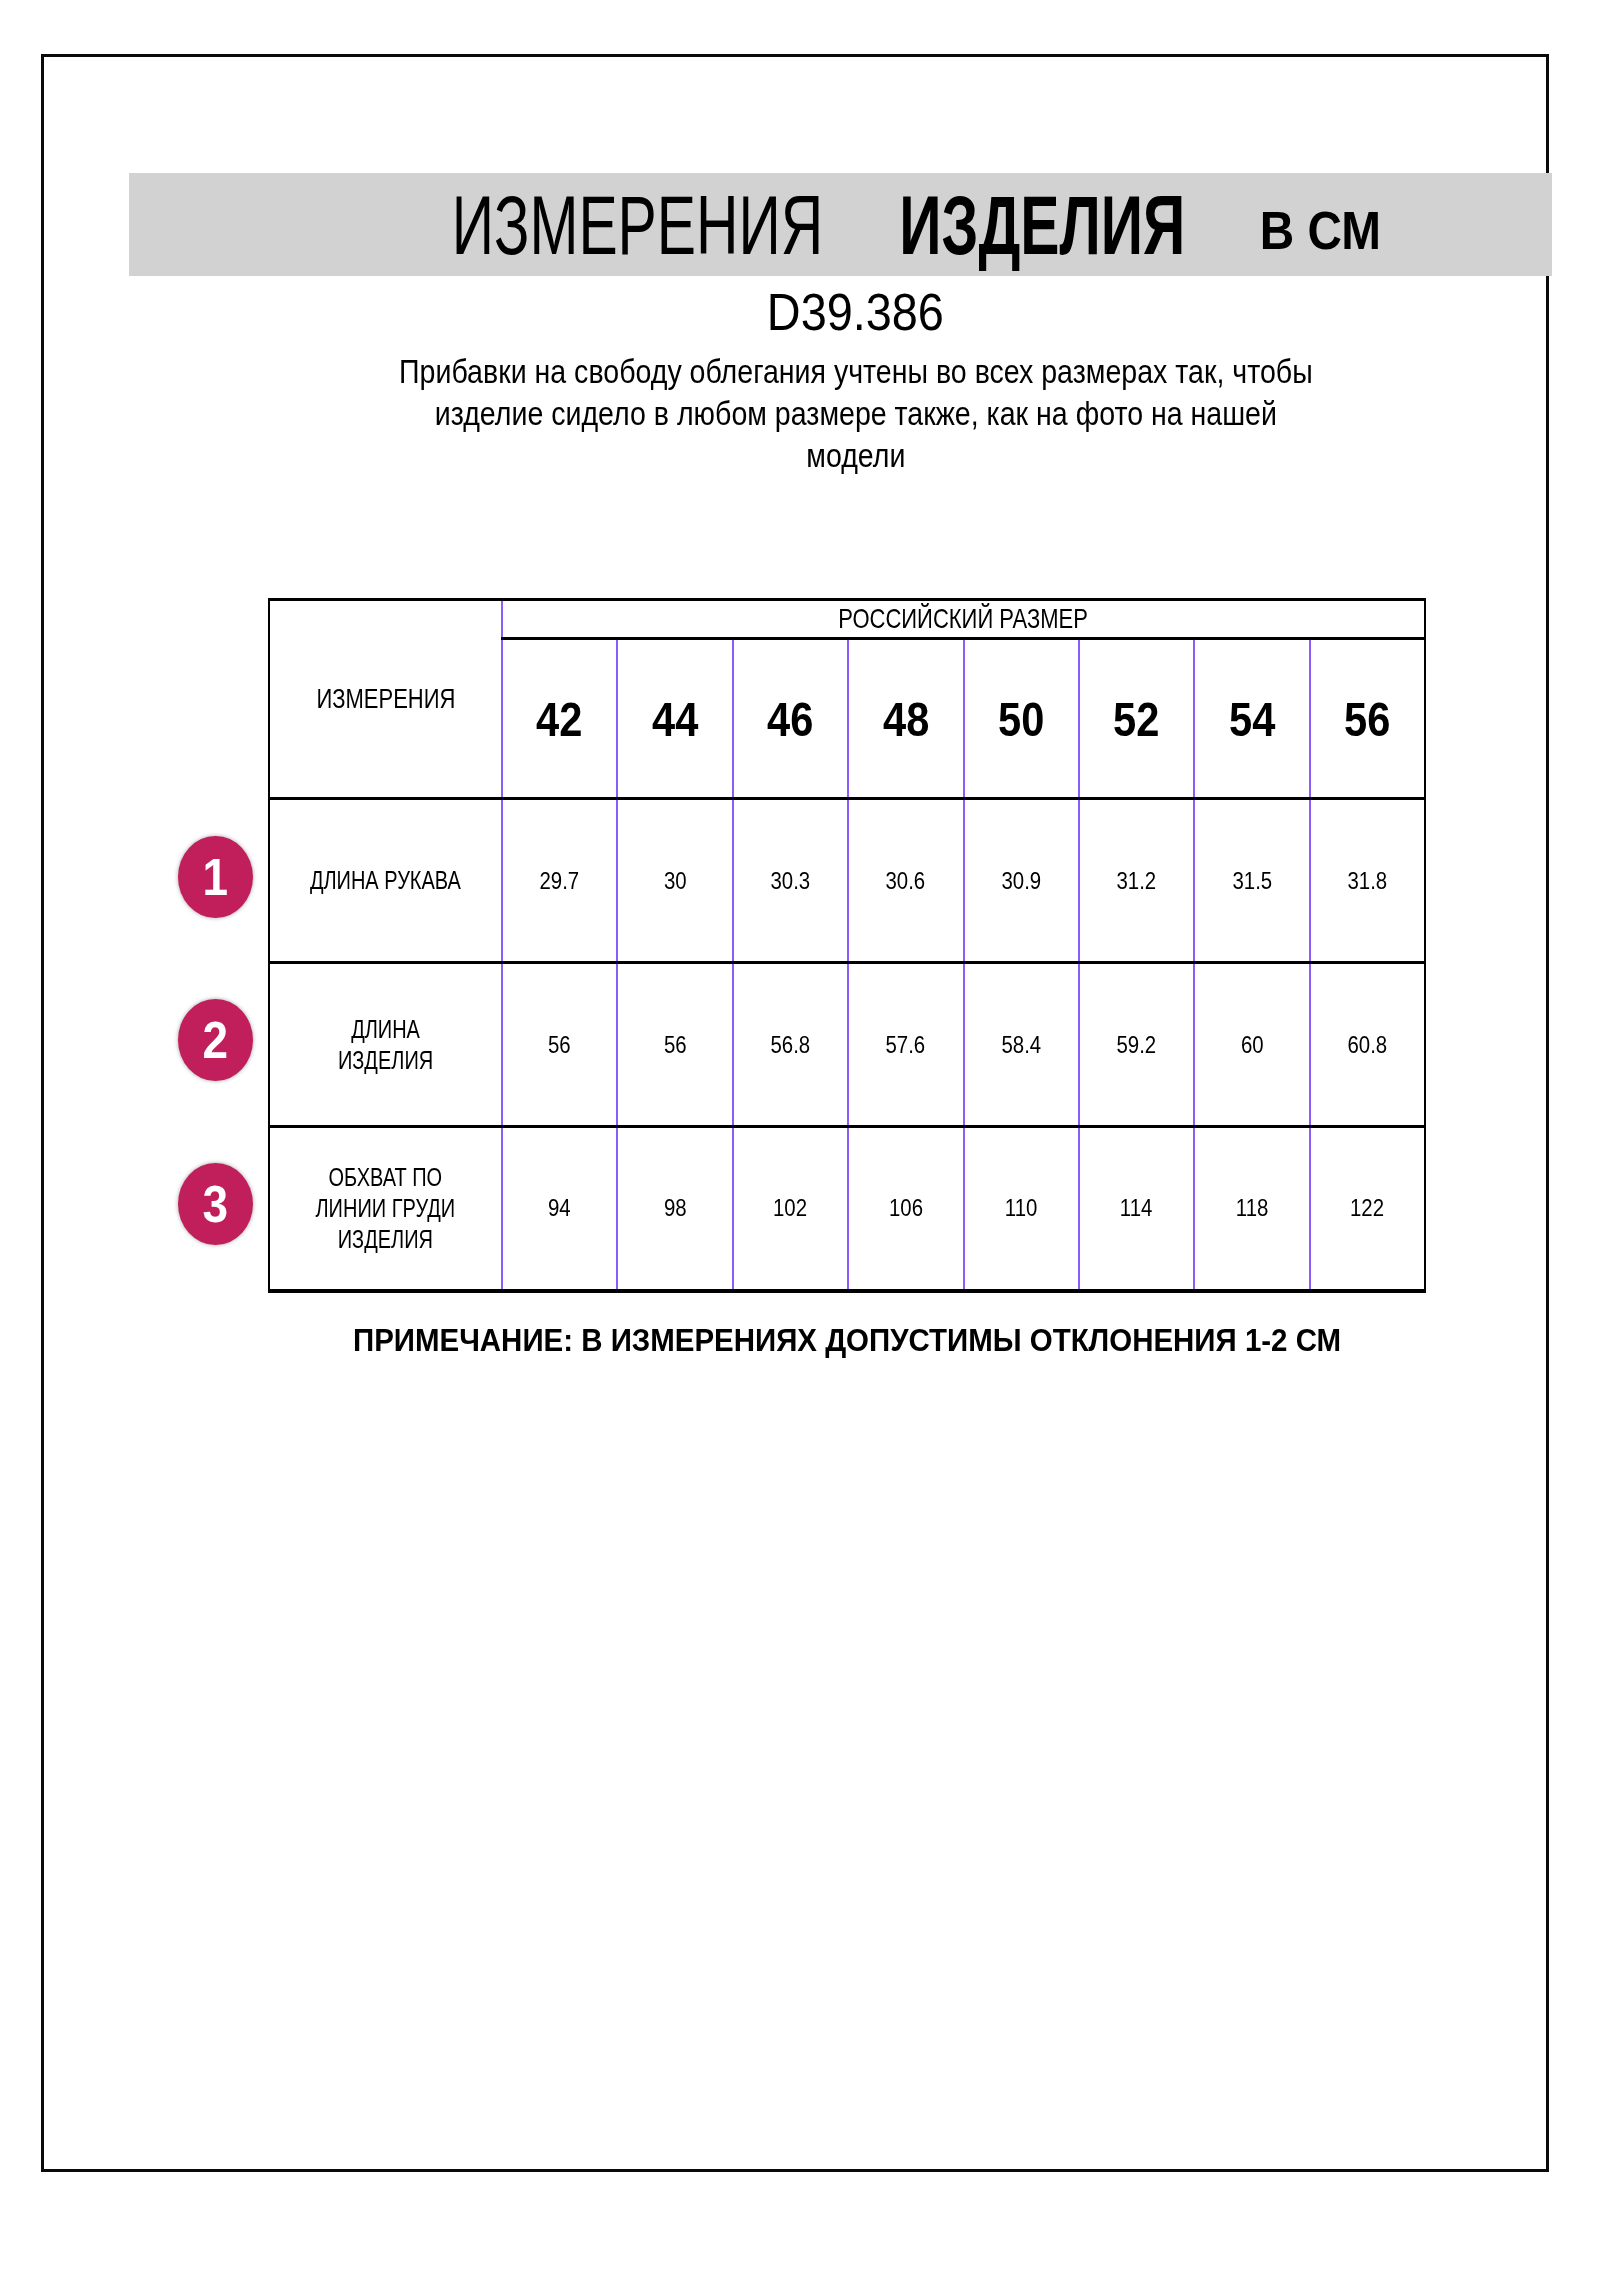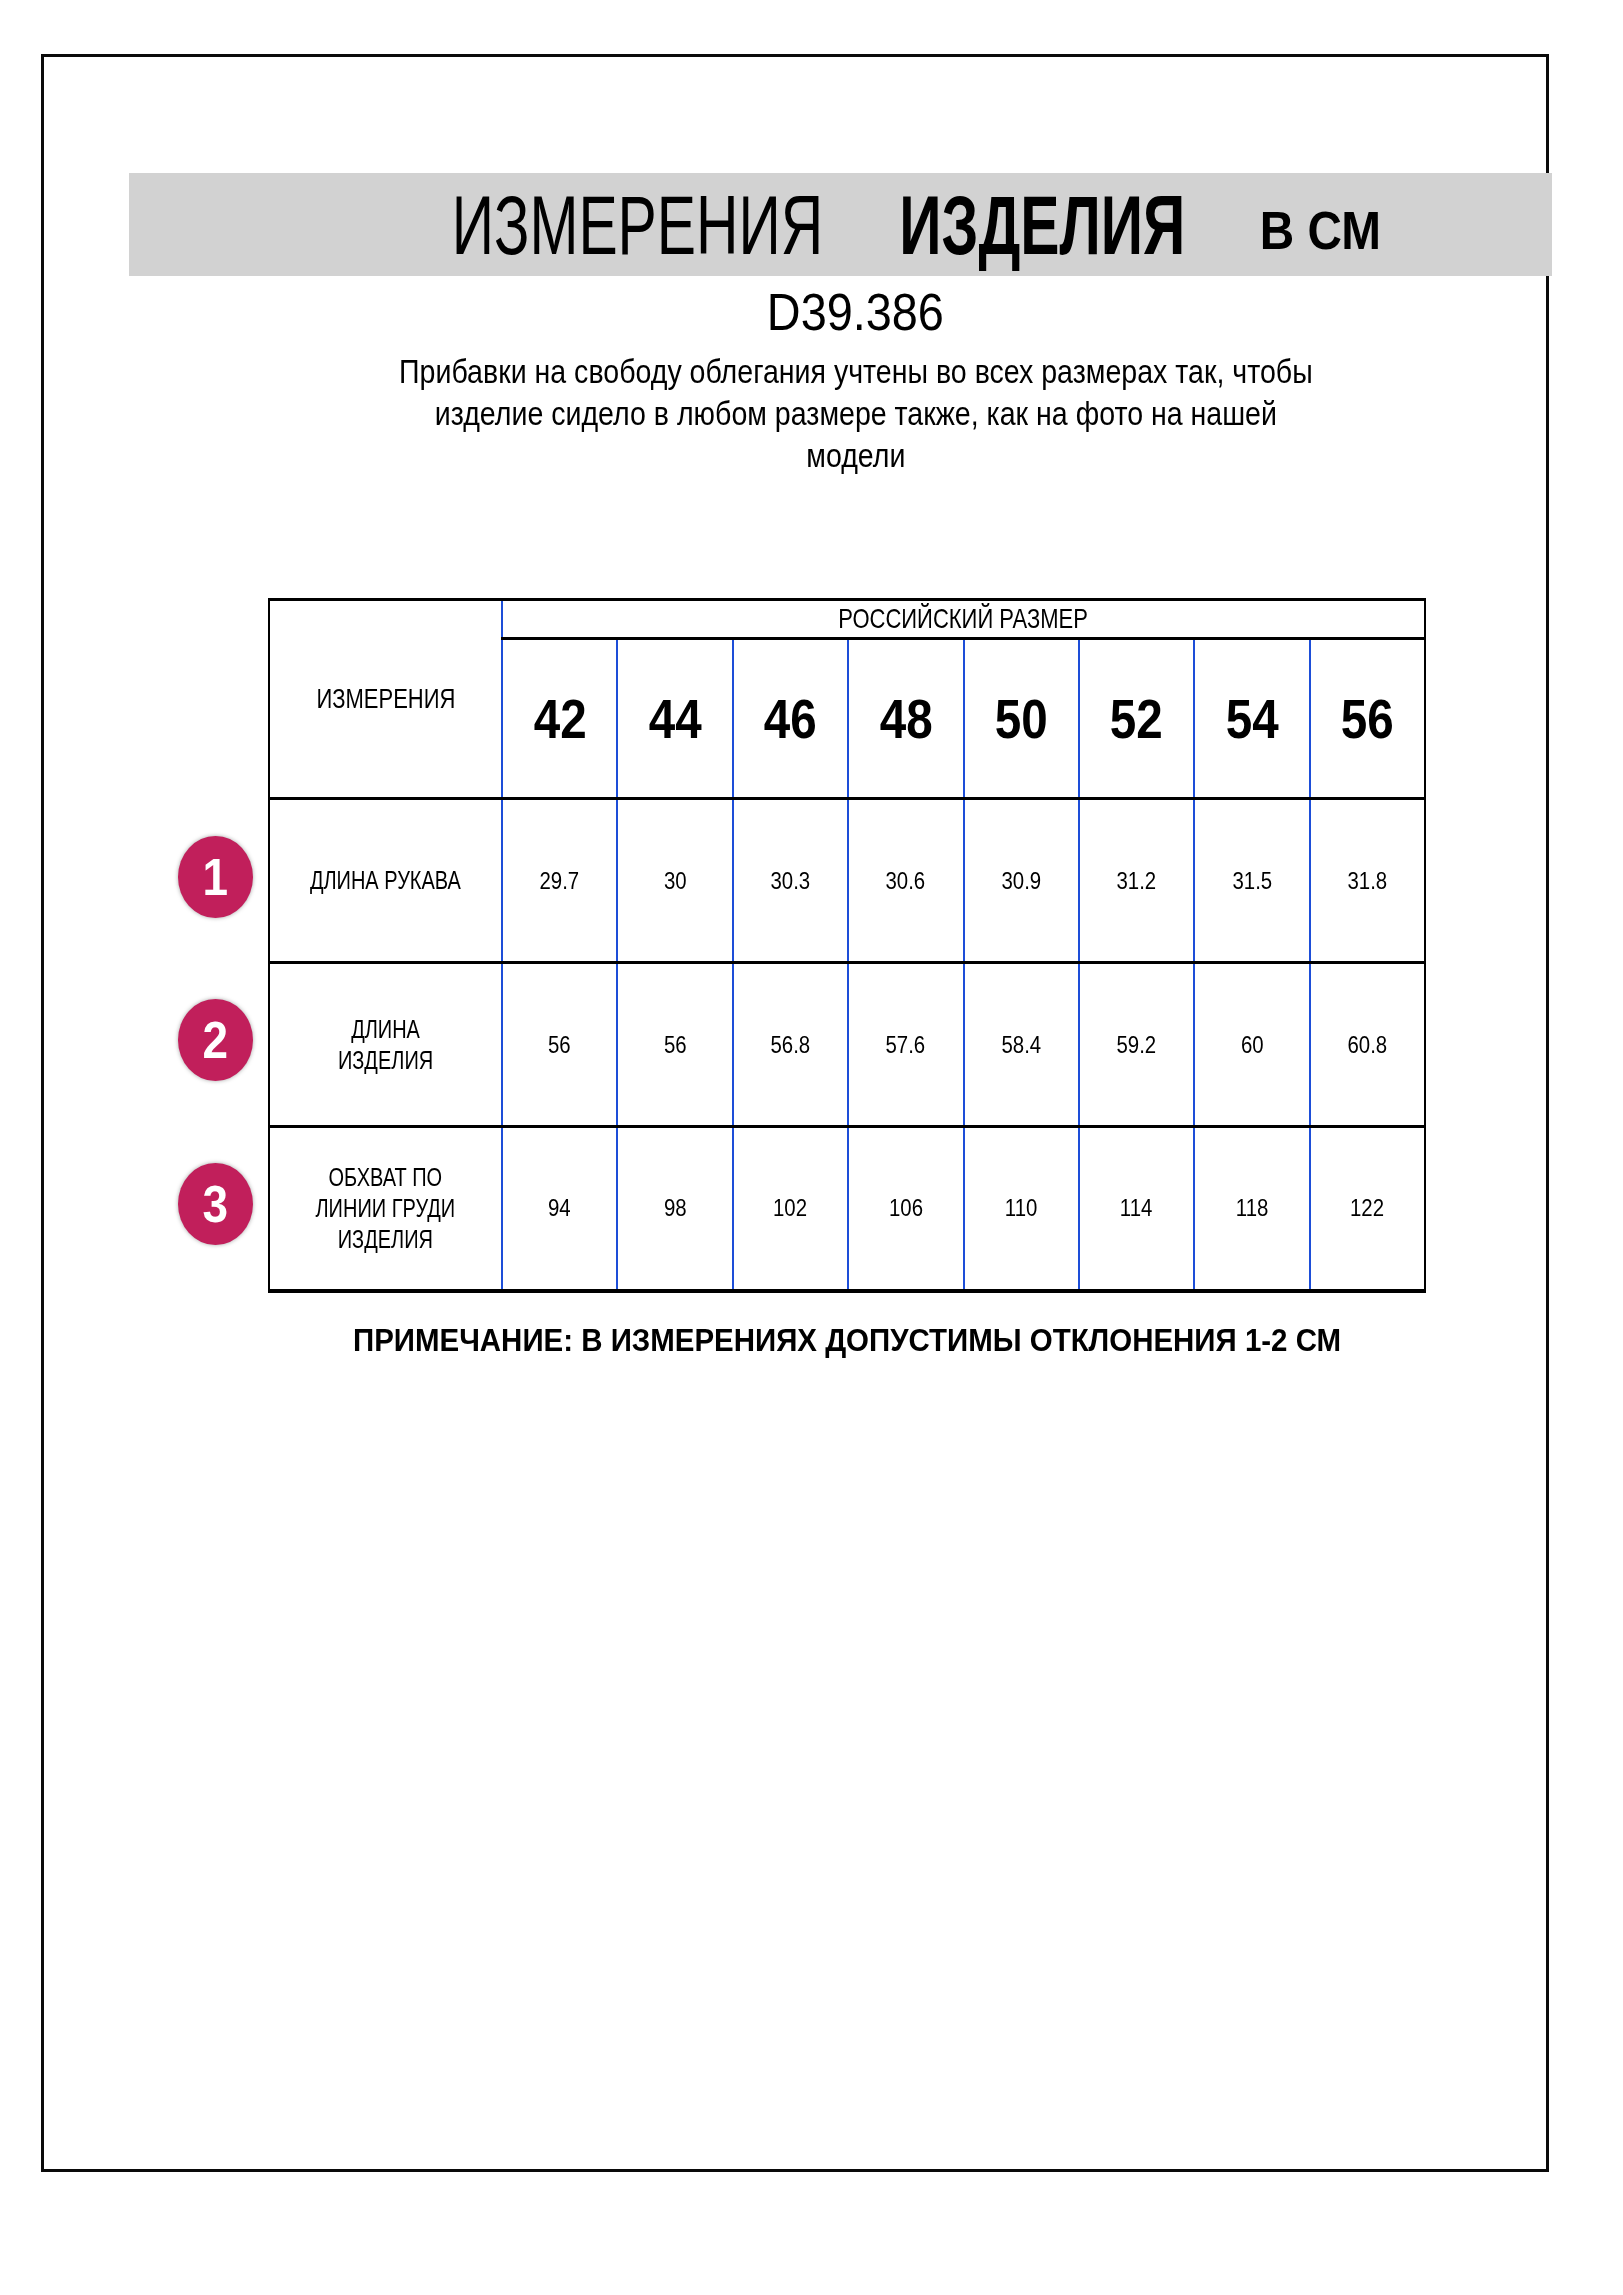--- a/index.html
+++ b/index.html
@@ -42,26 +42,26 @@
   .intro .cond { transform:scaleX(0.84); }
   .intro .line { display:block; }
 
   
   .table-wrap { position:absolute; left:224px; top:541px; width:1158px; height:689px; }
   table.size-table {
     width:100%; height:100%; border-collapse:collapse; table-layout:fixed;
     border:2px solid #000; border-top-width:3.9px; border-bottom-width:4.6px;
   }
   .size-table td { text-align:center; vertical-align:middle; padding:0; }
-  .size-table .v { border-left:2px solid #1d4ed8; }
+  .size-table .v { border-left:2px solid #8b5cf6; }
   .size-table .hb { border-bottom:3.9px solid #000; }
   td.corner { width:231px; font-size:27.5px; }
   td.size-group { font-size:27.5px; height:36px; }
   tr.sizes-row { height:160px; }
-  tr.sizes-row td { font-size:56px; font-weight:700; }
+  tr.sizes-row td { font-size:49px; font-weight:700; }
   tr.data-row { height:164px; }
   tr.data-row td.val { font-size:24px; font-weight:400; }
   tr.data-row td.val .cond, tr.sizes-row .cond { transform:scaleX(0.85); }
   td.row-label { font-size:25px; line-height:31px; }
   td.row-label .cond, td.corner .cond, td.size-group .cond { transform:scaleX(0.80); }
   td.row-label .line { display:block; }
 
   
   .badge {
     position:absolute; left:134px; width:75px; height:82px; border-radius:50%;

